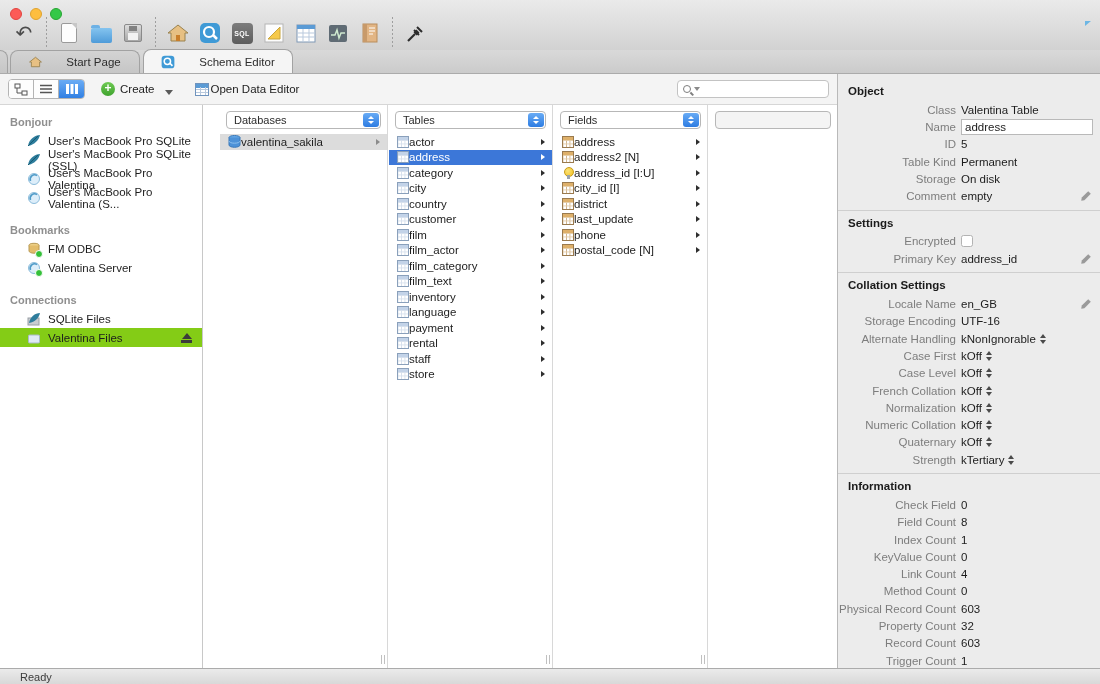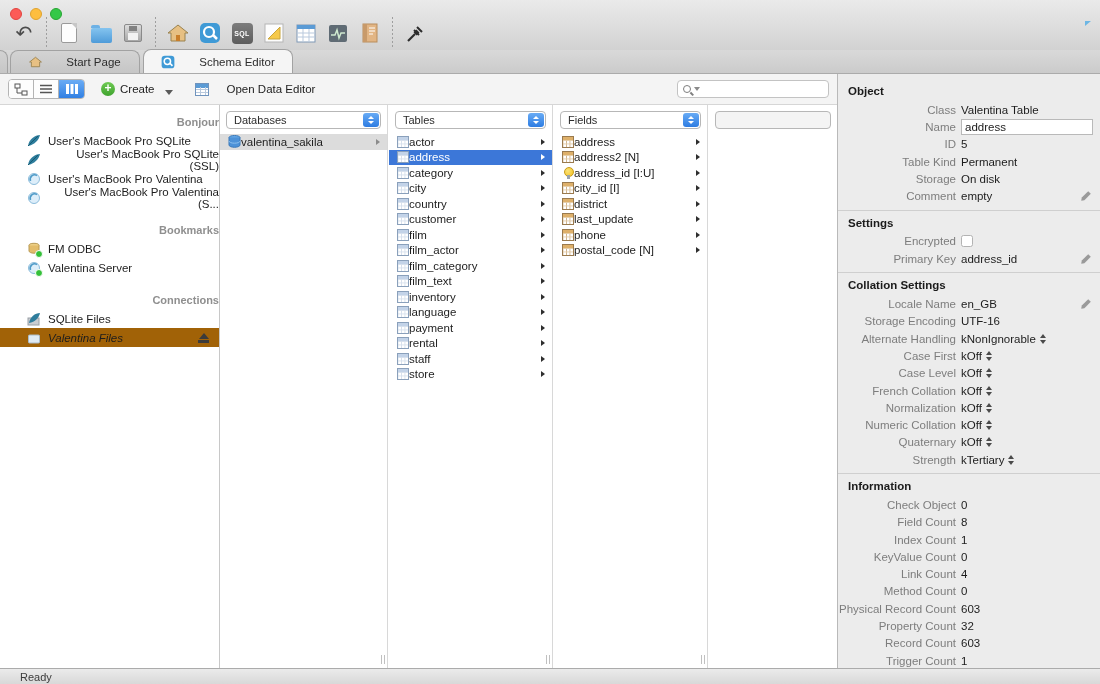--- a/index.html
+++ b/index.html
@@ -56,41 +56,41 @@
                 border-bottom:1px solid #d6d6d6; display:flex; align-items:center; padding:0 8px; }
   .segmented { display:flex; border:1px solid #b4b4b4; border-radius:4px; overflow:hidden; background:#fff; }
   .seg { width:25px; height:18px; display:flex; align-items:center; justify-content:center; border-right:1px solid #b4b4b4; background:#fdfdfd; }
   .seg:last-child { border-right:none; }
   .seg.on { background:linear-gradient(#6aacf5,#3180e3); }
   .create-btn { display:flex; align-items:center; gap:5px; margin-left:16px; }
   .plus-circle { width:14px; height:14px; border-radius:50%; background:linear-gradient(#6fca53,#3fa32e);
                  color:#fff; font-size:12px; line-height:13px; text-align:center; font-weight:bold; }
   .chev-down { width:0; height:0; border-left:4px solid transparent; border-right:4px solid transparent;
                border-top:5px solid #5a5a5a; margin-left:5px; margin-top:6px; }
-  .ode-btn { display:flex; align-items:center; gap:18px; margin-left:22px; }
+  .ode-btn { display:flex; align-items:center; gap:2px; margin-left:22px; }
   .grid-ic { width:14px; height:13px; border:1px solid #6f93bd; background:
              linear-gradient(#5b9bd5,#5b9bd5) 0 0/14px 4px no-repeat, #fff; position:relative; }
   .grid-ic::after { content:""; position:absolute; inset:3px 0 0 0;
         background:linear-gradient(#b9c9dd 1px, transparent 1px) 0 2px/14px 3px,
                    linear-gradient(90deg,#b9c9dd 1px, transparent 1px) 4px 0/5px 10px; }
   .search-box { position:absolute; right:8px; top:6px; width:152px; height:18px; background:#fff;
                 border:1px solid #c3c3c3; border-radius:4px; display:flex; align-items:center; padding:0 5px; }
   .mag { width:8px; height:8px; border:1.5px solid #7e7e7e; border-radius:50%; position:relative; }
   .mag::after { content:""; position:absolute; width:4px; height:1.5px; background:#7e7e7e;
                 transform:rotate(45deg); left:6px; top:7px; }
   .mag-chev { width:0; height:0; border-left:3px solid transparent; border-right:3px solid transparent;
               border-top:4px solid #8a8a8a; margin-left:3px; }
   .search-input { border:none; outline:none; flex:1; font-size:11px; background:transparent; min-width:10px; }
 
   
-  .sidebar { position:absolute; top:31px; left:0; width:220px; height:563px; background:#fff;
-             border-right:1px solid #c8c8c8; padding-top:5px;text-align:right; }
+  .sidebar { position:absolute; top:31px; left:0; width:203px; height:563px; background:#fff;
+             border-right:1px solid #c8c8c8; padding-top:5px; }
   .side-header { color:#8f8f8f; font-weight:bold; font-size:11px; padding:6px 0 3px 10px; }
   .side-item { height:19px; display:flex; align-items:center; padding-left:27px; gap:7px; position:relative; }
-  .side-item.sel { background:#a16207;font-style:italic; }
+  .side-item.sel { background:#84cc16; }
   .side-gap { height:11px; }
   .sicon { width:14px; height:14px; position:relative; flex:0 0 14px; }
   .gdot::after { content:""; position:absolute; right:-2px; bottom:-2px; width:6px; height:6px;
                  background:#35c03a; border:1px solid #fff; border-radius:50%; }
   .eject { margin-left:auto; margin-right:10px; width:11px; display:flex; flex-direction:column; align-items:center; gap:1.5px; }
   .eject .t { width:0; height:0; border-left:5.5px solid transparent; border-right:5.5px solid transparent;
               border-bottom:6px solid #3b3b3b; }
   .eject .b { width:11px; height:2.5px; background:#3b3b3b; }
 
   
@@ -664,21 +664,21 @@
       <span class="pval">kTertiary</span>
       <span class="mini-step">
           <i class="u"></i>
           <i class="d"></i>
         </span>
     </div>
 
     <div class="divider"></div>
     <div class="sect-header">Information</div>
     <div class="prow">
-      <span class="plabel">Check Object</span>
+      <span class="plabel">Check Field</span>
       <span class="pval">0</span>
     </div>
     <div class="prow">
       <span class="plabel">Field Count</span>
       <span class="pval">8</span>
     </div>
     <div class="prow">
       <span class="plabel">Index Count</span>
       <span class="pval">1</span>
     </div>

